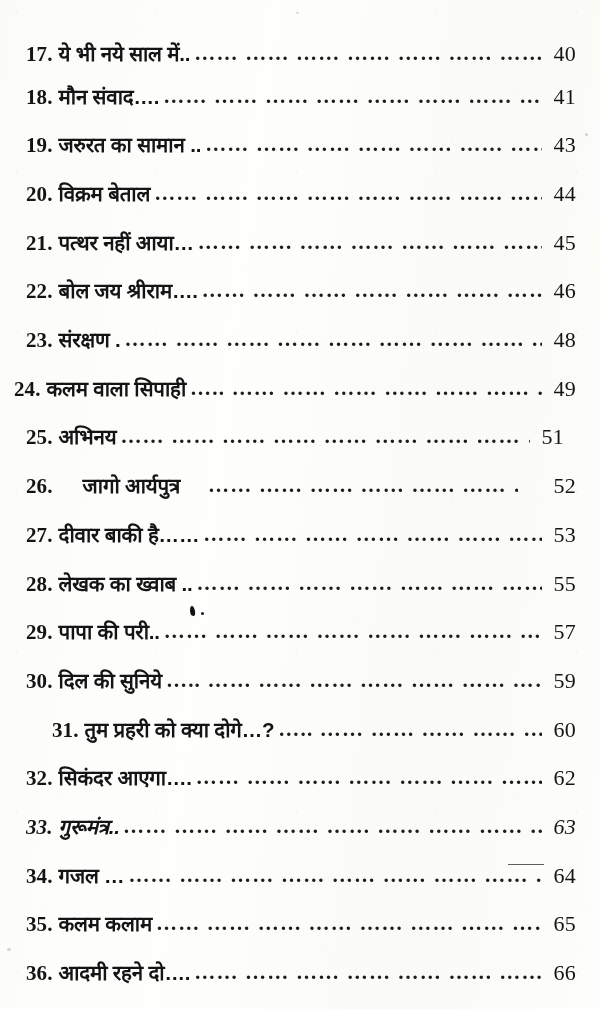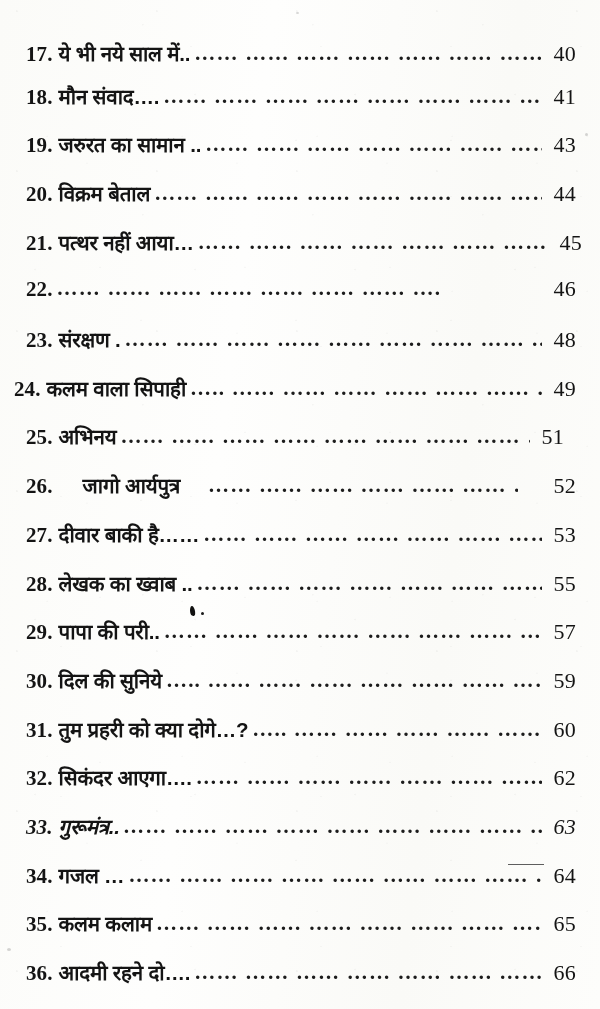--- a/index.html
+++ b/index.html
@@ -148,28 +148,29 @@
       <span class="title">जरुरत का सामान ..</span>
       <span class="leader">…… …… …… …… …… …… …… …… ….</span>
       <span class="page">43</span>
     </div>
     <div class="toc-row" style="top: 179.053px; padding-left: 26px; padding-right: 24px;">
       <span class="num">20.</span>
       <span class="title">विक्रम बेताल</span>
       <span class="leader">…… …… …… …… …… …… …… …… …… ….</span>
       <span class="page">44</span>
     </div>
-    <div class="toc-row" style="top: 227.737px; padding-left: 26px; padding-right: 18px;">
+    <div class="toc-row" style="top: 227.737px; padding-left: 26px; padding-right: 24px;">
       <span class="num">21.</span>
       <span class="title">पत्थर नहीं आया…</span>
       <span class="leader">…… …… …… …… …… …… …… …… ….</span>
       <span class="page">45</span>
     </div>
     <div class="toc-row" style="top: 276.421px; padding-left: 26px; padding-right: 24px;">
       <span class="num">22.</span>
+      <span class="title">बोल जय श्रीराम….</span>
       <span class="leader">…… …… …… …… …… …… …… ….</span>
       <span class="page">46</span>
     </div>
     <div class="toc-row" style="top: 325.105px; padding-left: 26px; padding-right: 24px;">
       <span class="num">23.</span>
       <span class="title">संरक्षण .</span>
       <span class="leader">…… …… …… …… …… …… …… …… …… ….</span>
       <span class="page">48</span>
     </div>
     <div class="toc-row" style="top: 373.789px; padding-left: 14px; padding-right: 24px;">
@@ -207,21 +208,21 @@
       <span class="title">पापा की परी..</span>
       <span class="leader">…… …… …… …… …… …… …… …… …… ….</span>
       <span class="page">57</span>
     </div>
     <div class="toc-row" style="top: 665.895px; padding-left: 26px; padding-right: 24px;">
       <span class="num">30.</span>
       <span class="title">दिल की सुनिये</span>
       <span class="leader">….. …… …… …… …… …… …… …… …… ….</span>
       <span class="page">59</span>
     </div>
-    <div class="toc-row" style="top: 714.579px; padding-left: 26px; padding-right: 24px;">
+    <div class="toc-row" style="top: 714.579px; padding-left: 38px; padding-right: 24px; margin-left: 14px;">
       <span class="num">31.</span>
       <span class="title">तुम प्रहरी को क्या दोगे…?</span>
       <span class="leader">….. …… …… …… …… …… …… ….</span>
       <span class="page">60</span>
     </div>
     <div class="toc-row" style="top: 763.263px; padding-left: 26px; padding-right: 24px; justify-content: flex-end;">
       <span class="num">32.</span>
       <span class="title">सिकंदर आएगा….</span>
       <span class="leader">…… …… …… …… …… …… …… …… ….</span>
       <span class="page">62</span>

